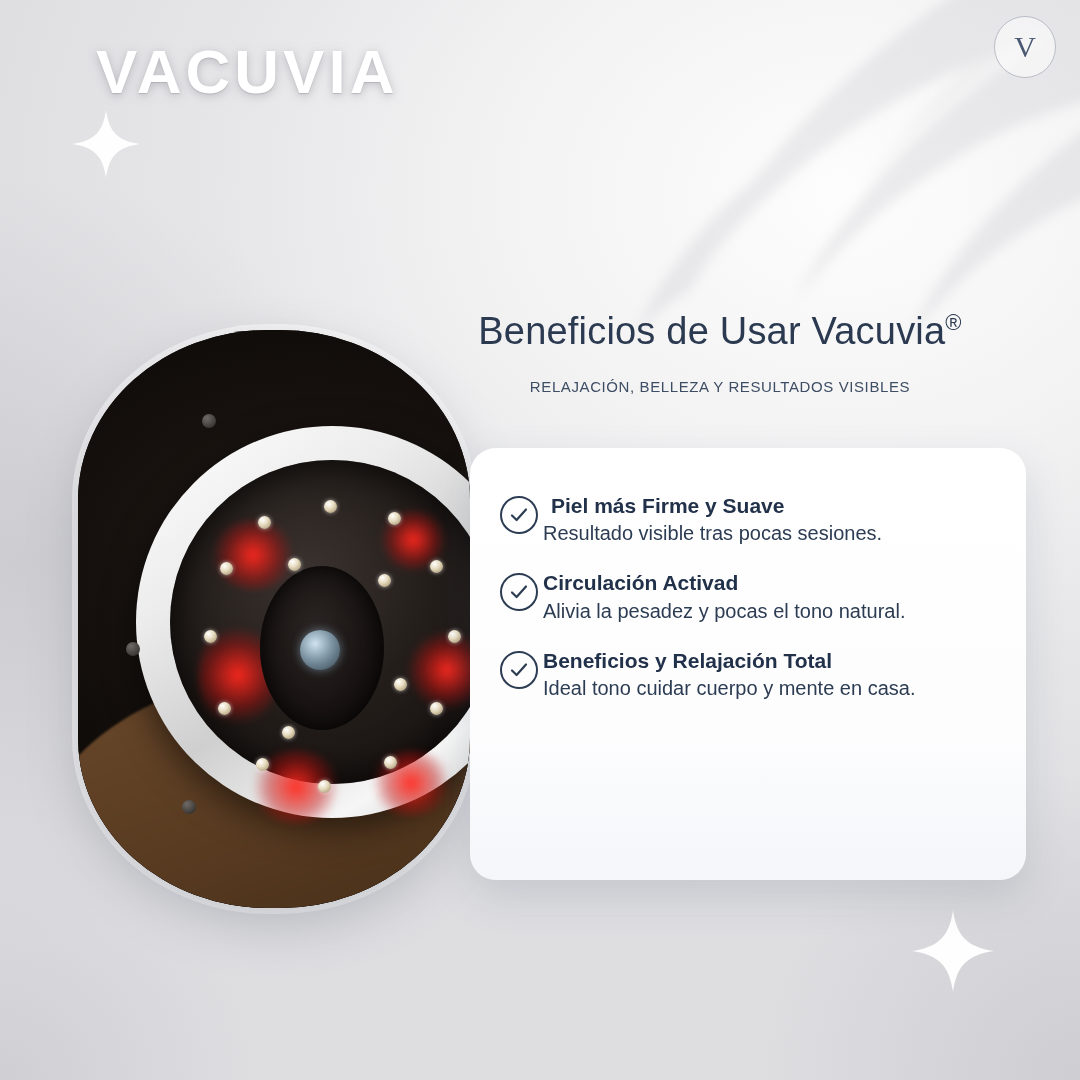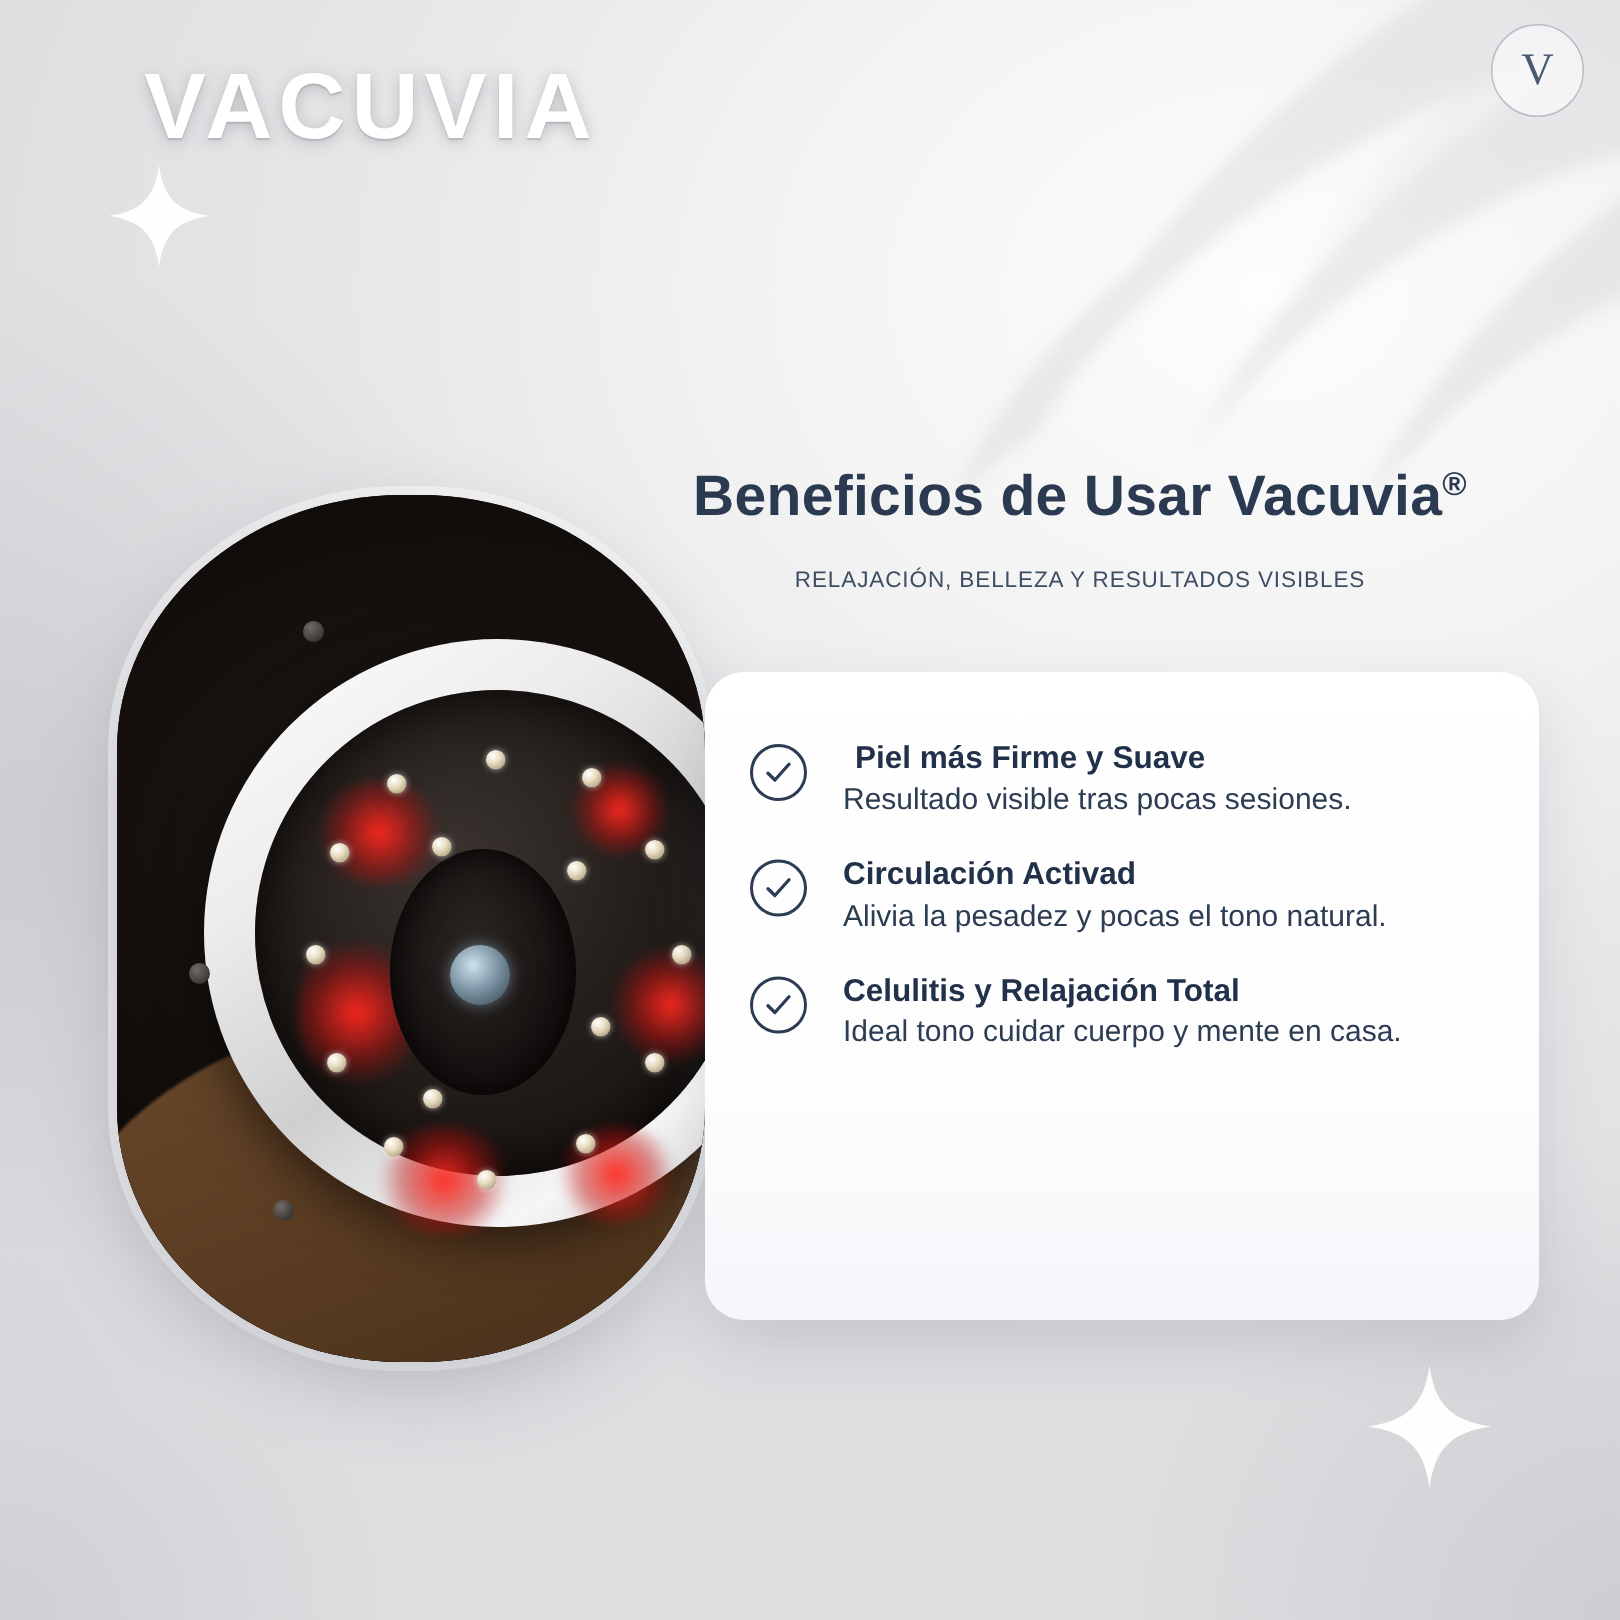--- a/index.html
+++ b/index.html
@@ -161,21 +161,21 @@
   }
 
   
   .title {
     position: absolute;
     top: 310px;
     left: 400px;
     width: 640px;
     text-align: center;
     font-size: 38px;
-    font-weight: 700;
+    font-weight: 400;
     color: #2b3a50;
     letter-spacing: .2px;
   }
   .title .reg { font-size: 22px; vertical-align: super; }
   .subtitle {
     position: absolute;
     top: 378px;
     left: 400px;
     width: 640px;
     text-align: center;
@@ -192,21 +192,21 @@
     width: 556px;
     height: 432px;
     background: linear-gradient(180deg, #ffffff 0%, #fdfdfe 65%, #f4f6f9 100%);
     border-radius: 26px;
     box-shadow: 0 16px 40px rgba(90,100,120,.18);
     padding: 44px 30px 30px 30px;
   }
   .benefit {
     display: flex;
     align-items: flex-start;
-    gap: 24px;
+    gap: 5px;
     margin-bottom: 22px;
   }
   .benefit:last-child { margin-bottom: 0; }
   .check {
     flex: 0 0 auto;
     width: 38px; height: 38px;
     border-radius: 50%;
     border: 2.2px solid #2c3c53;
     display: flex; align-items: center; justify-content: center;
     margin-top: 4px;
@@ -332,19 +332,19 @@
       </div>
     </div>
 
     <div class="benefit">
       <div class="check">
         <svg width="20" height="20" viewBox="0 0 20 20" xmlns="http://www.w3.org/2000/svg">
           <path d="M3 10.5 L7.6 15 L17 4.5" fill="none" stroke="#2c3c53" stroke-width="2.2" stroke-linecap="round" stroke-linejoin="round"></path>
         </svg>
       </div>
       <div class="benefit-text">
-        <div class="benefit-title">Celulitis y Relajación Total</div>
+        <div class="benefit-title">Beneficios y Relajación Total</div>
         <div class="benefit-desc">Ideal tono cuidar cuerpo y mente en casa.</div>
       </div>
     </div>
 
   </div>
 </div>
 
 </body></html>

